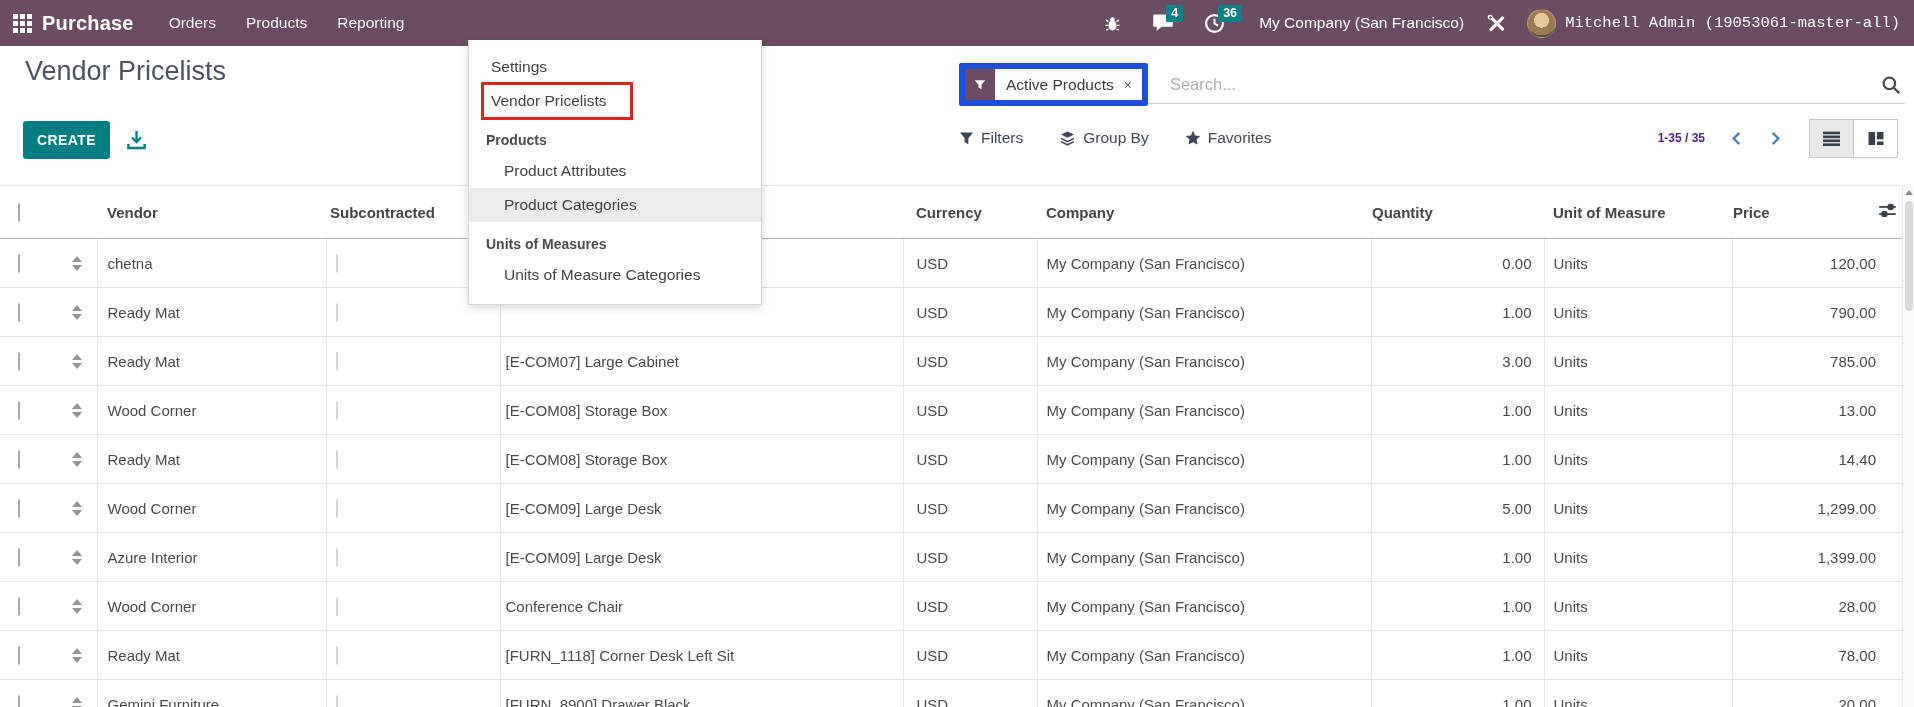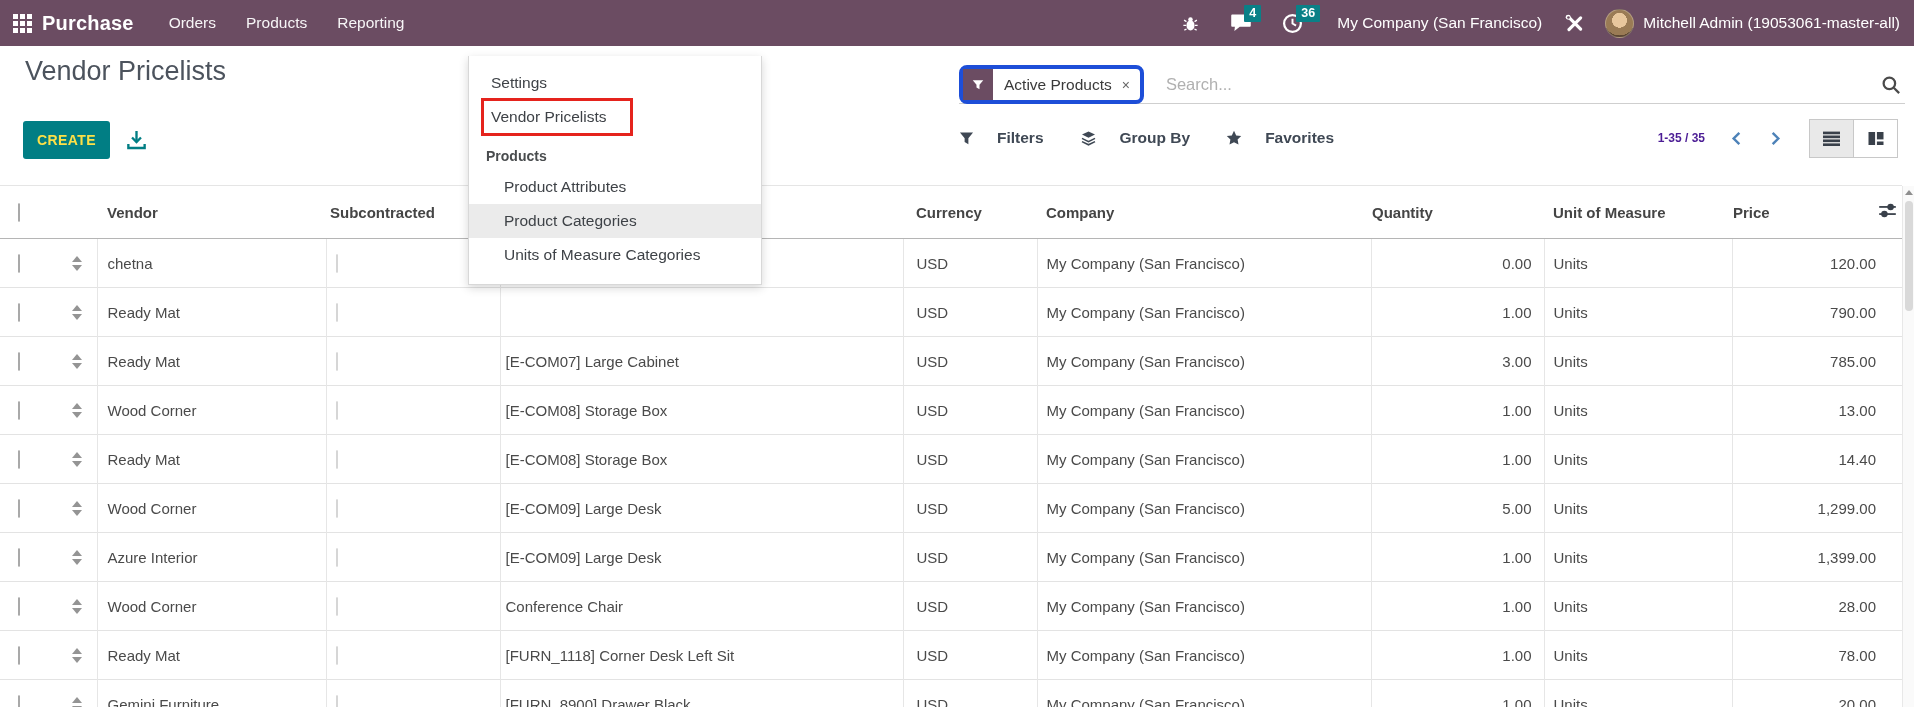--- a/index.html
+++ b/index.html
@@ -18,40 +18,40 @@
   .nav-item.active{background:rgba(0,0,0,.09);}
   .red-outline-nav{position:absolute;left:1px;right:1px;top:5px;bottom:3px;border:3px solid var(--red);pointer-events:none;}
   .nav-right{position:absolute;right:0;top:0;height:46px;display:flex;align-items:center;padding-right:14px;}
   .sys-icon{position:relative;margin-left:30px;cursor:pointer;display:flex;align-items:center;}
   .badge{position:absolute;top:-8px;left:14px;background:var(--badge);color:#fff;font-size:12.5px;
          font-weight:bold;padding:1px 5px;border-radius:1px;line-height:15px;}
   .nav-company{margin-left:34px;font-size:15.5px;cursor:pointer;white-space:nowrap;}
   .nav-tools{margin-left:22px;cursor:pointer;display:flex;align-items:center;}
   .avatar{width:27px;height:27px;border-radius:50%;margin-left:20px;cursor:pointer;
           background:radial-gradient(circle at 50% 38%, #e8c79d 0 34%, #9a7b55 35% 70%, #5d4733 71%);border:1px solid rgba(255,255,255,.25);}
-  .nav-user{margin-left:9px;font-size:15.5px;cursor:pointer;white-space:nowrap;}
+  .nav-user{margin-left:9px;font-size:15.5px;cursor:pointer;white-space:nowrap;font-family:Liberation Mono, monospace;}
 
   
   .page-title{position:absolute;left:25px;top:56px;font-size:27px;color:#4c535d;}
   .btn-create{position:absolute;left:23px;top:121px;width:87px;height:38px;background:var(--accent);
-              color:#fde047;font-size:14px;font-weight:bold;letter-spacing:.4px;border:none;border-radius:3px;cursor:pointer;
+              color:#ffffff;font-size:14px;font-weight:bold;letter-spacing:.4px;border:none;border-radius:3px;cursor:pointer;
               font-family:"Liberation Sans",sans-serif;}
   .export-icon{position:absolute;left:126px;top:129px;cursor:pointer;}
 
   .search-zone{position:absolute;left:959px;right:9px;top:66px;height:37px;border-bottom:1px solid #cfcfcf;
                display:flex;align-items:center;}
-  .facet{display:flex;align-items:stretch;height:31px;border:4px solid #1d4ed8;border-radius:8px;background:#fff;}
+  .facet{display:flex;align-items:stretch;height:31px;border:6px solid #1d4ed8;border-radius:2px;background:#fff;}
   .facet-icon{width:30px;background:var(--nav-bg);display:flex;align-items:center;justify-content:center;}
   .facet-label{display:flex;align-items:center;padding:0 8px 0 11px;font-size:15.5px;color:#3a3a3a;}
   .facet-remove{display:flex;align-items:center;padding:0 10px 0 2px;font-size:14px;color:#666;cursor:pointer;}
   .search-placeholder{margin-left:22px;font-size:16.5px;color:#b0b0b0;flex:1;cursor:text;}
   .search-magnifier{margin-right:4px;cursor:pointer;display:flex;align-items:center;}
 
   .filter-row{position:absolute;left:959px;right:9px;top:118px;height:40px;display:flex;align-items:center;}
-  .ctl-btn{display:flex;align-items:center;gap:23px;font-size:15.5px;color:#3f4854;cursor:pointer;margin-right:36px;font-weight:bold;}
+  .ctl-btn{display:flex;align-items:center;gap:7px;font-size:15.5px;color:#3f4854;cursor:pointer;margin-right:36px;}
   .pager{margin-left:auto;display:flex;align-items:center;}
   .pager-text{font-size:12px;color:#4c1d95;font-weight:bold;}
   .pager-arrow{margin-left:24px;cursor:pointer;display:flex;align-items:center;}
   .switcher{display:flex;margin-left:26px;margin-right:7px;}
   .switch-btn{width:43px;height:37px;border:1px solid #c8c8c8;background:#fff;display:flex;align-items:center;justify-content:center;cursor:pointer;}
   .switch-btn.active{background:#e9e9e9;}
   .switch-btn + .switch-btn{border-left:none;}
 
   
   .list-table{position:absolute;left:0;top:185px;width:1902px;border-collapse:collapse;table-layout:fixed;}
@@ -72,21 +72,21 @@
   .tri-up{width:0;height:0;border-left:5px solid transparent;border-right:5px solid transparent;border-bottom:6px solid #949494;}
   .tri-dn{width:0;height:0;border-left:5px solid transparent;border-right:5px solid transparent;border-top:6px solid #949494;}
   .col-settings{position:absolute;left:1878px;top:201px;cursor:pointer;}
 
   
   .vscroll{position:absolute;left:1902px;top:186px;width:12px;height:521px;background:#fafafa;border-left:1px solid #e8e8e8;}
   .vscroll .up{width:0;height:0;margin:4px auto 0;border-left:4px solid transparent;border-right:4px solid transparent;border-bottom:5px solid #8e8e8e;}
   .vscroll .thumb{width:8px;margin:6px auto 0;height:110px;background:#d9d9d9;border-radius:4px;}
 
   
-  .dropdown{position:absolute;left:468px;top:56px;width:294px;background:#fff;z-index:20;
+  .dropdown{position:absolute;left:468px;top:40px;width:294px;background:#fff;z-index:20;
             border:1px solid #d8d8d8;border-top:none;box-shadow:0 3px 9px rgba(0,0,0,.16);
             padding:10px 0 12px;box-sizing:border-box;}
   .dd-item{height:34px;line-height:34px;padding-left:22px;font-size:15.5px;color:#3e4247;cursor:pointer;position:relative;}
   .dd-item.hover{background:#ebebeb;}
   .dd-item.sub{padding-left:35px;}
   .dd-section{margin-top:8px;height:28px;line-height:28px;padding-left:17px;font-size:14px;font-weight:bold;color:#494c4e;}
   .red-outline-dd{position:absolute;left:12px;top:-2px;bottom:-2px;width:152px;border:3px solid var(--red);pointer-events:none;box-sizing:border-box;}
 </style>
 </head>
 <body>
@@ -456,16 +456,17 @@
     <div class="up"></div>
     <div class="thumb"></div>
   </div>
 
   <div class="dropdown" id="config-dropdown">
       <div class="dd-item">Settings</div>
       <div class="dd-item">Vendor Pricelists<span class="red-outline-dd"></span></div>
       <div class="dd-section">Products</div>
       <div class="dd-item sub">Product Attributes</div>
       <div class="dd-item sub hover">Product Categories</div>
+      <div class="dd-section">Units of Measures</div>
       <div class="dd-item sub">Units of Measure Categories</div>
     </div>
 
 </div>
 
 </body></html>

